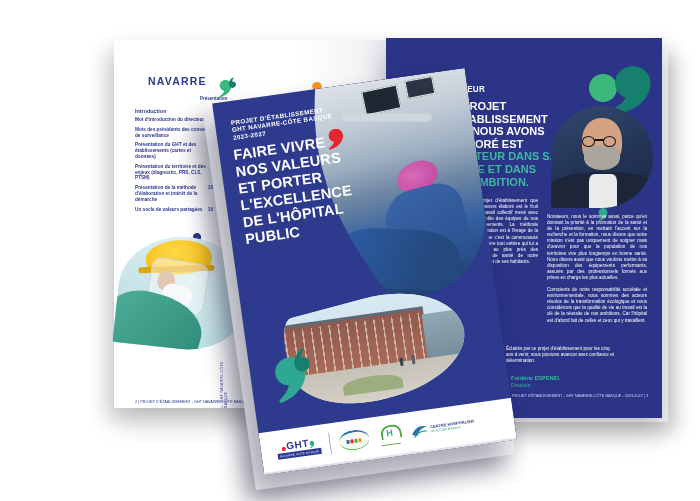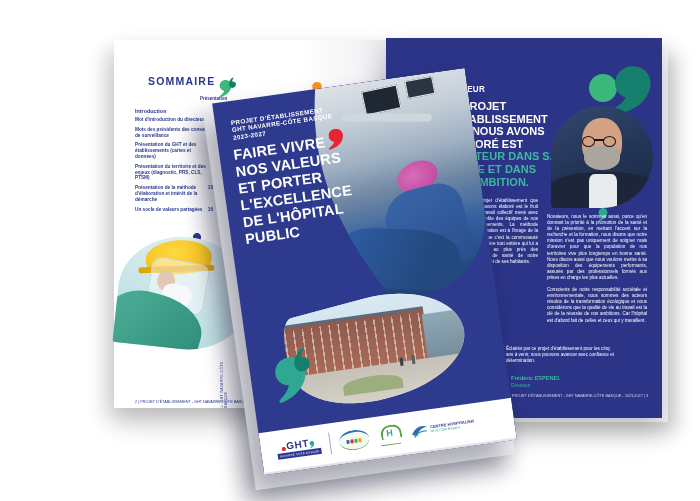--- a/index.html
+++ b/index.html
@@ -70,21 +70,21 @@
   
   .comma{display:block;}
   .ring{position:absolute;width:13px;height:11px;border:1.5px solid #14141a;border-radius:50%;box-sizing:border-box;}
 </style>
 </head>
 <body>
 
 <div class="stage">
 
   <div class="abs left-page">
-    <div class="abs sommaire">SOMMAIRE</div>
+    <div class="abs sommaire">NAVARRE</div>
 
     <svg class="abs comma" style="left:104px;top:40px" width="15" height="17" viewBox="0 0 13 19">
         <path fill="#3cb87c" d="M6.5,0 C10.3,0 13,2.7 13,6.4 C13,12.5 7.8,17.2 1.2,19 C0.3,19.3 -0.3,18.2 0.5,17.6 C3.4,15.4 4.8,13.4 5,11.9 C2.2,11.6 0,9.2 0,6.4 C0,2.7 2.9,0 6.5,0 Z"></path>
       </svg>
     <svg class="abs comma" style="left:114px;top:38px;transform:rotate(160deg)" width="8" height="10" viewBox="0 0 13 19">
         <path fill="#177f6e" d="M6.5,0 C10.3,0 13,2.7 13,6.4 C13,12.5 7.8,17.2 1.2,19 C0.3,19.3 -0.3,18.2 0.5,17.6 C3.4,15.4 4.8,13.4 5,11.9 C2.2,11.6 0,9.2 0,6.4 C0,2.7 2.9,0 6.5,0 Z"></path>
       </svg>
     <div class="abs sec-label">Présentation</div>
 
     <svg class="abs comma" style="left:197px;top:42px" width="12" height="14" viewBox="0 0 13 19">

